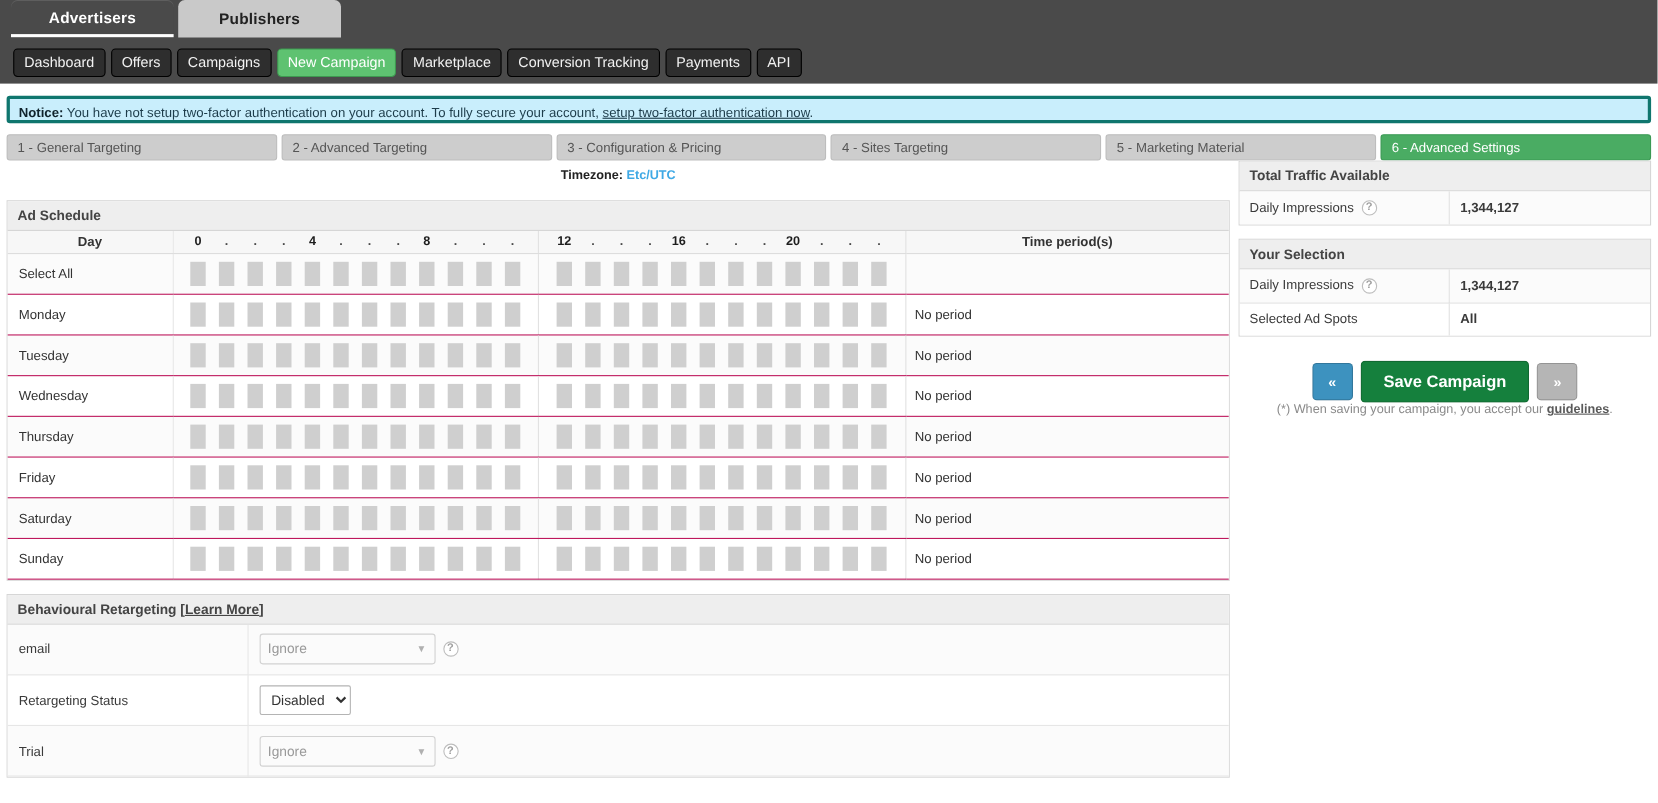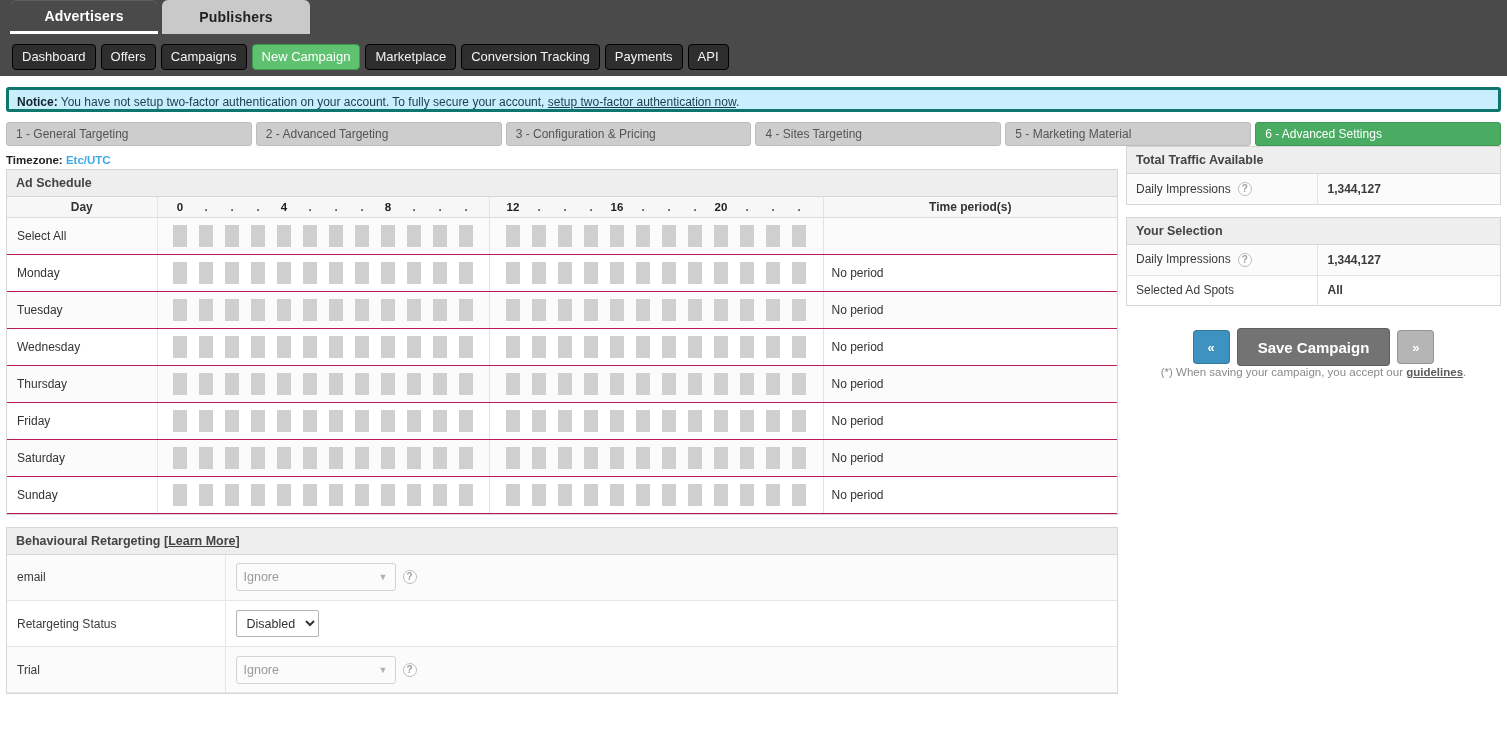--- a/index.html
+++ b/index.html
@@ -124,26 +124,26 @@
   
   .main {
     display: flex;
     margin: 0 6px;
     align-items: flex-start;
   }
   .left-col { width: 1112px; }
   .right-col { width: 377px; margin-left: 8px; }
 
   .timezone {
-    text-align: left;
+    text-align: center;
     font-size: 11.5px;
     font-weight: bold;
     color: #222222;
     padding: 8px 0 5px 0;
-    height: 23px;
+    height: 36px;
   }
   .timezone a { color: #3fa9e5; text-decoration: none; font-weight: bold; }
 
   
   .panel {
     border: 1px solid #d6d6d6;
     background: #ffffff;
   }
   .panel-head {
     background: #eeeeee;
@@ -309,21 +309,21 @@
     font-weight: bold;
     color: #ffffff;
     cursor: pointer;
     display: flex;
     align-items: center;
     justify-content: center;
     border: 1px solid rgba(0,0,0,.18);
     user-select: none;
   }
   .btn-prev { width: 37px; height: 34px; background: #3d92bf; font-size: 13px; }
-  .btn-save { padding: 0 20px; height: 38px; background: #737373; font-size: 15px; }
+  .btn-save { padding: 0 20px; height: 38px; background: #15803d; font-size: 15px; }
   .btn-next { width: 37px; height: 34px; background: #b5b5b5; font-size: 13px; }
 
   .guidelines {
     text-align: center;
     font-size: 11.5px;
     color: #8a8a8a;
   }
   .guidelines a { color: #5a5a5a; text-decoration: underline; font-weight: bold; }
 </style>
 </head>

